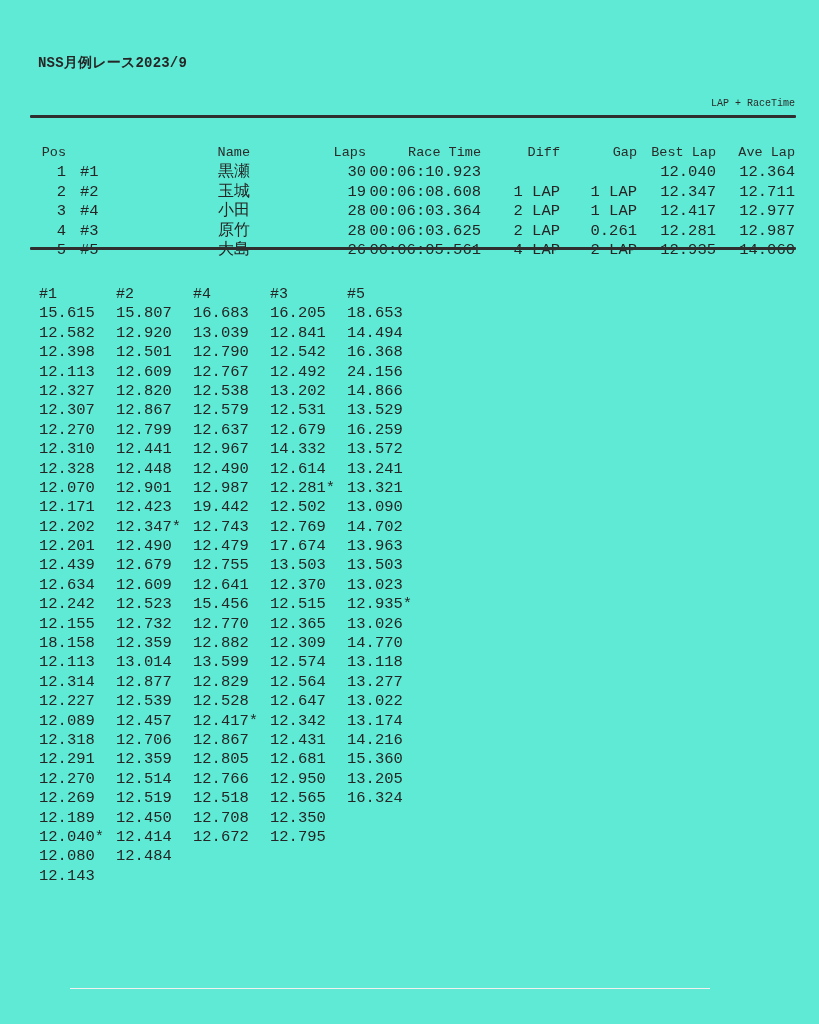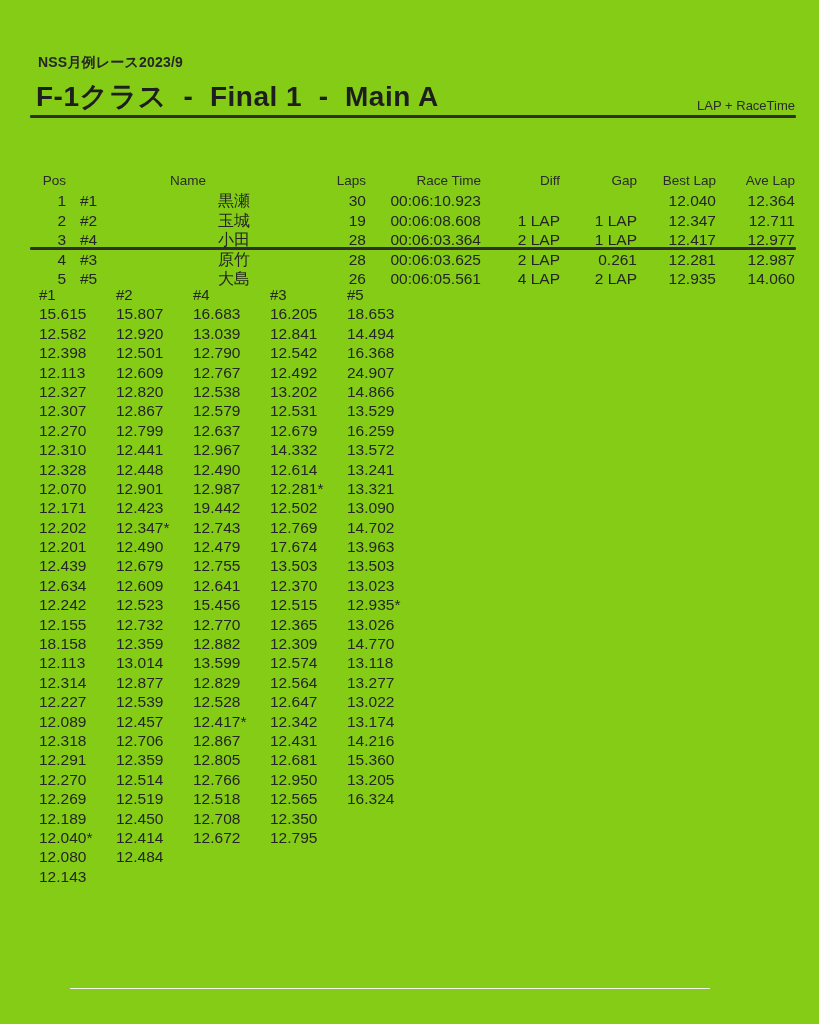--- a/index.html
+++ b/index.html
@@ -2,55 +2,55 @@
 <html><head>
 <meta charset="utf-8">
 <style>
   html,body{margin:0;padding:0;}
   body{
     width:819px;height:1024px;background:#ffffff;
     font-family:"Liberation Sans", sans-serif;
     color:#2b2b2b;
     -webkit-font-smoothing:antialiased;
   }
-  .page{position:relative;width:819px;height:1024px;background:#84cc16;overflow:hidden;}
+  .page{position:relative;width:819px;height:1024px;background:#5eead4;overflow:hidden;font-family:Liberation Mono, monospace;}
 
   .event{
     position:absolute;left:38px;top:54px;
     font-size:14px;font-weight:600;color:#262626;letter-spacing:0.2px;
   }
   .title{
     position:absolute;left:36px;top:78px;
     font-size:28px;font-weight:700;color:#1e1e1e;
     white-space:pre;letter-spacing:0.5px;
   }
   .mode{
     position:absolute;right:24px;top:98px;
-    font-size:13px;color:#2b2b2b;
+    font-size:10px;color:#2b2b2b;
   }
   .rule{
     position:absolute;left:30px;width:766px;height:3px;background:#2f2f2f;border-radius:1px;
   }
   .rule-top{top:115px;}
   .rule-bottom{top:247px;}
 
   
   .results{position:absolute;left:30px;top:143px;width:765px;}
   .r-row{
     display:grid;
     grid-template-columns:36px 54px 130px 116px 115px 79px 77px 79px 79px;
     align-items:baseline;
   }
   .r-head{height:20px;line-height:20px;font-size:13.5px;color:#2b2b2b;}
   .r-data{height:19.5px;line-height:19.5px;font-size:15.5px;color:#252525;}
   .c-pos{text-align:right;}
   .c-car{text-align:left;padding-left:14px;}
   .c-name{text-align:right;padding-left:6px;font-size:16px;}
-  .c-laps,.c-time,.c-diff,.c-gap,.c-best,.c-ave{text-align:right;margin-top:28px;}
-  .h-name{text-align:center;padding-left:6px;}
+  .c-laps,.c-time,.c-diff,.c-gap,.c-best,.c-ave{text-align:right;}
+  .h-name{text-align:right;padding-left:6px;}
 
   
   .laps-block{
     position:absolute;left:39px;top:285px;
     display:flex;flex-direction:row;
   }
   .lap-col{width:77px;}
   .lap-head{
     height:19.4px;line-height:19.4px;font-size:15px;font-weight:400;color:#252525;
   }
@@ -63,21 +63,20 @@
     position:absolute;left:70px;top:988px;width:640px;height:1px;
     background:#f1f1f0;
   }
 </style>
 </head>
 <body>
 
 <div class="page">
 
   <div class="event">NSS月例レース2023/9</div>
-  <div class="title">F-1クラス  -  Final 1  -  Main A</div>
   <div class="mode">LAP + RaceTime</div>
 
   <div class="rule rule-top"></div>
 
   <div class="results">
     <div class="r-row r-head">
       <span class="c-pos">Pos</span>
       <span class="c-car"></span>
       <span class="h-name">Name</span>
       <span class="c-laps">Laps</span>
@@ -274,21 +273,21 @@
         <div class="lap-value">12.950</div>
         <div class="lap-value">12.565</div>
         <div class="lap-value">12.350</div>
         <div class="lap-value">12.795</div>
       </div>
       <div class="lap-col">
         <div class="lap-head">#5</div>
         <div class="lap-value">18.653</div>
         <div class="lap-value">14.494</div>
         <div class="lap-value">16.368</div>
-        <div class="lap-value">24.907</div>
+        <div class="lap-value">24.156</div>
         <div class="lap-value">14.866</div>
         <div class="lap-value">13.529</div>
         <div class="lap-value">16.259</div>
         <div class="lap-value">13.572</div>
         <div class="lap-value">13.241</div>
         <div class="lap-value">13.321</div>
         <div class="lap-value">13.090</div>
         <div class="lap-value">14.702</div>
         <div class="lap-value">13.963</div>
         <div class="lap-value">13.503</div>

